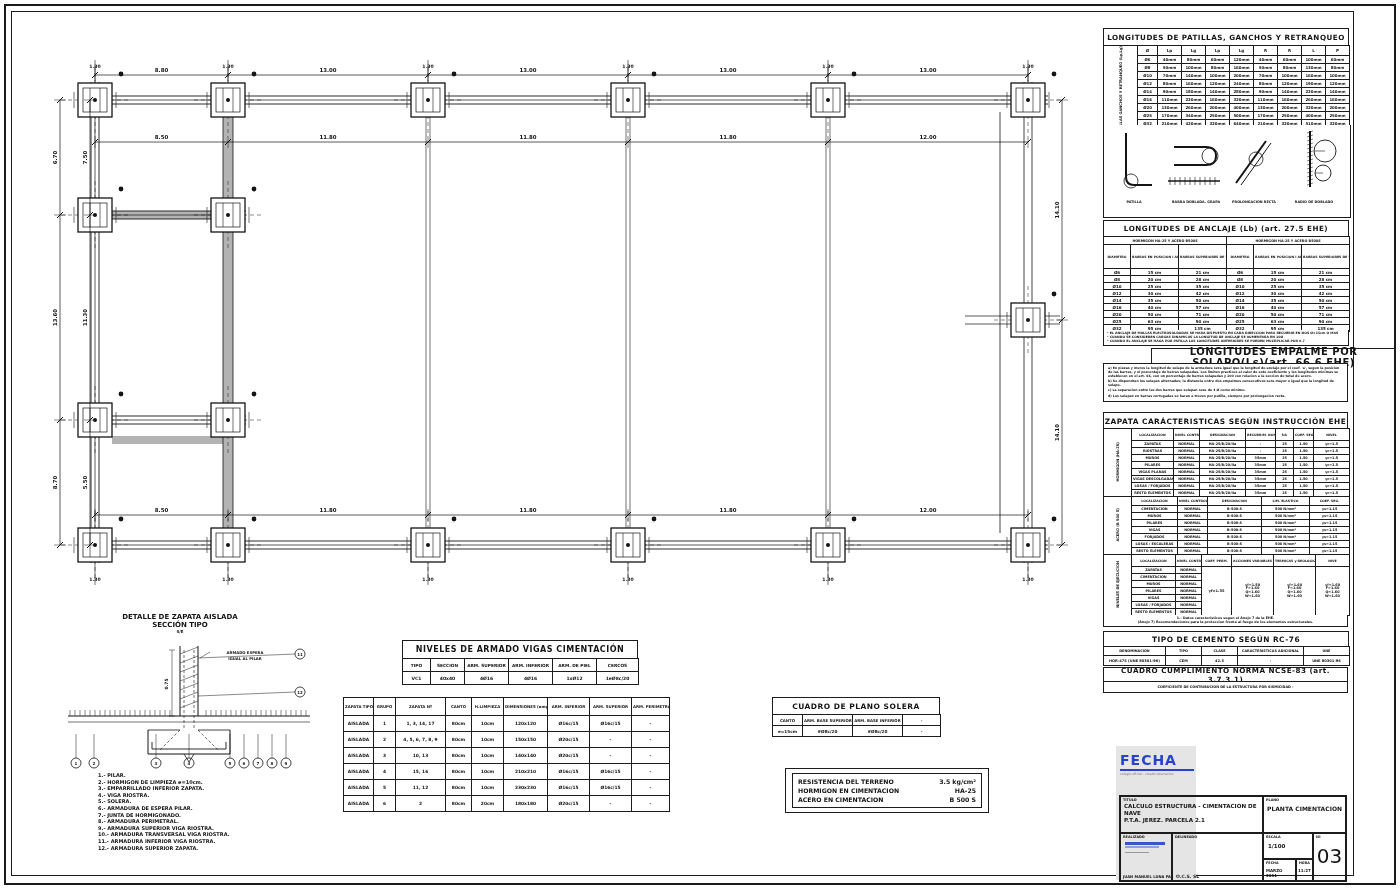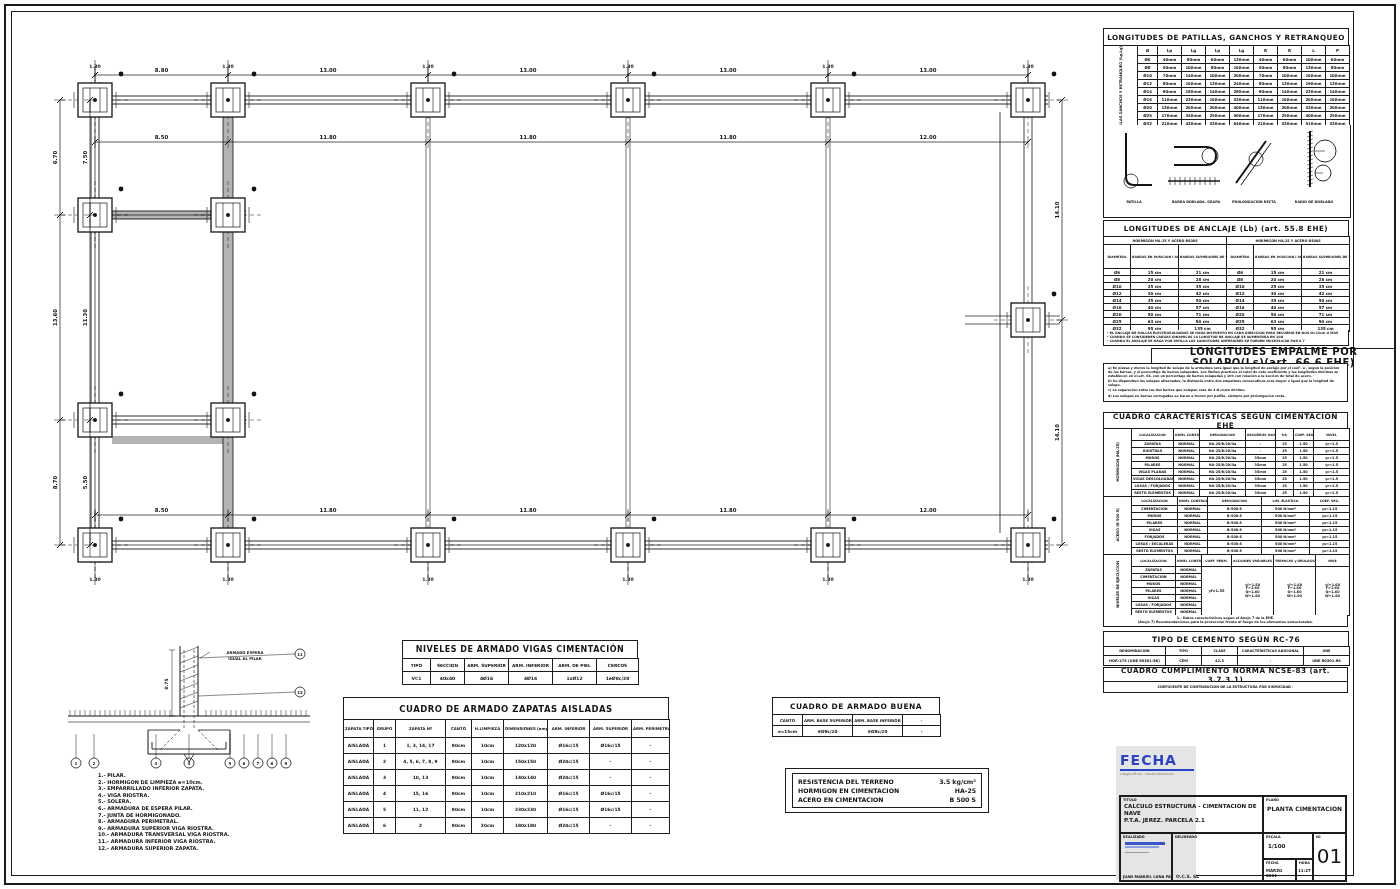--- a/index.html
+++ b/index.html
@@ -333,20 +333,25 @@
       <line x1="1039" y1="83" x2="1045" y2="77" stroke="#141414" stroke-width="1"></line>
       <line x1="1036" y1="80" x2="1048" y2="80" stroke="#141414" stroke-width="0.5"></line>
       <line x1="1039" y1="303" x2="1045" y2="297" stroke="#141414" stroke-width="1"></line>
       <line x1="1036" y1="300" x2="1048" y2="300" stroke="#141414" stroke-width="0.5"></line>
       <line x1="1039" y1="528" x2="1045" y2="522" stroke="#141414" stroke-width="1"></line>
       <line x1="1036" y1="525" x2="1048" y2="525" stroke="#141414" stroke-width="0.5"></line>
       <text x="1039" y="190" font-size="5.4" text-anchor="middle" transform="rotate(-90 1039 190)">14.10</text>
       <text x="1039" y="412.5" font-size="5.4" text-anchor="middle" transform="rotate(-90 1039 412.5)">14.10</text>
     </svg>
 
+  <div class="abs t7" style="left:60px;top:613px;width:240px;text-align:center;font-weight:bold">
+    <div>DETALLE DE ZAPATA AISLADA</div>
+    <div>SECCIÓN TIPO</div>
+    <div class="t4">S/E</div>
+  </div>
 
   <svg id="detail-svg" class="abs" style="left:60px;top:642px" width="255" height="128" viewBox="0 0 255 128">
       <line x1="120" y1="4" x2="120" y2="74" stroke="#141414" stroke-width="1"></line>
       <line x1="138" y1="4" x2="138" y2="74" stroke="#141414" stroke-width="1"></line>
       <line x1="120" y1="12" x2="138" y2="5" stroke="#141414" stroke-width="0.5"></line>
       <line x1="120" y1="21" x2="138" y2="14" stroke="#141414" stroke-width="0.5"></line>
       <line x1="120" y1="30" x2="138" y2="23" stroke="#141414" stroke-width="0.5"></line>
       <line x1="120" y1="39" x2="138" y2="32" stroke="#141414" stroke-width="0.5"></line>
       <line x1="120" y1="48" x2="138" y2="41" stroke="#141414" stroke-width="0.5"></line>
       <line x1="120" y1="57" x2="138" y2="50" stroke="#141414" stroke-width="0.5"></line>
@@ -499,21 +504,21 @@
       <div style="position: absolute; left: 143px; top: 63px; width: 33px; height: 22px; border: 0.8px solid rgb(28, 28, 28); box-sizing: border-box; overflow: hidden;">
         <div style="font-size: 3.4px; font-weight: bold; padding: 1px 2px;">FECHA</div>
         <div style="font-size: 4px; font-weight: bold; padding: 2px;">MARZO 2011</div>
       </div>
       <div style="position: absolute; left: 176px; top: 63px; width: 17px; height: 22px; border: 0.8px solid rgb(28, 28, 28); box-sizing: border-box; overflow: hidden;">
         <div style="font-size: 3.4px; font-weight: bold; padding: 1px 2px;">HORA</div>
         <div style="font-size: 4px; font-weight: bold; padding: 2px 1px;">11:27</div>
       </div>
       <div style="position: absolute; left: 193px; top: 37px; width: 33px; height: 48px; border: 0.8px solid rgb(28, 28, 28); box-sizing: border-box; overflow: hidden;">
         <div style="font-size: 3.4px; font-weight: bold; padding: 1px 2px;">Nº</div>
-        <div style="font-size: 20px; font-weight: normal; text-align: center; margin-top: 4px;">01</div>
+        <div style="font-size: 20px; font-weight: normal; text-align: center; margin-top: 4px;">03</div>
       </div>
     </div>
   <div id="right-panel">
       <div class="tblbox" style="position: absolute; left: 1103px; top: 28px; width: 246px;">
         <div class="tbl-title" style="height: 16px; font-size: 7.2px;">LONGITUDES DE PATILLAS, GANCHOS Y RETRANQUEO</div>
         <table style="width: 246px; border: 1.5px solid rgb(28, 28, 28);">
           <colgroup>
             <col style="width: 34px;">
             <col style="width: 20px;">
             <col style="width: 24px;">
@@ -688,21 +693,21 @@
           <circle cx="221" cy="26" r="11" fill="none" stroke="#141414" stroke-width="0.9"></circle>
           <circle cx="219" cy="48" r="8" fill="none" stroke="#141414" stroke-width="0.9"></circle>
           <line x1="210" y1="26" x2="221" y2="26" stroke="#141414" stroke-width="0.6"></line>
           <line x1="211" y1="48" x2="219" y2="48" stroke="#141414" stroke-width="0.6"></line>
           <text x="30" y="78" font-size="3.4" text-anchor="middle">PATILLA</text>
           <text x="92" y="78" font-size="3.4" text-anchor="middle">BARRA DOBLADA. GRAPA</text>
           <text x="150" y="78" font-size="3.4" text-anchor="middle">PROLONGACION RECTA</text>
           <text x="210" y="78" font-size="3.4" text-anchor="middle">RADIO DE DOBLADO</text>
         </svg></div>
       <div class="tblbox" style="position: absolute; left: 1103px; top: 220px; width: 246px;">
-        <div class="tbl-title" style="height: 15px; font-size: 7.2px;">LONGITUDES DE ANCLAJE (Lb)  (art. 55.8 EHE)</div>
+        <div class="tbl-title" style="height: 15px; font-size: 7.2px;">LONGITUDES DE ANCLAJE (Lb)  (art. 27.5 EHE)</div>
         <table style="width: 246px; border: 1.5px solid rgb(28, 28, 28);">
           <colgroup>
             <col style="width: 27px;">
             <col style="width: 48px;">
             <col style="width: 48px;">
             <col style="width: 27px;">
             <col style="width: 48px;">
             <col style="width: 48px;">
           </colgroup>
           <tbody>
@@ -798,21 +803,21 @@
         <div style="font-size: 3.2px; line-height: 4.2px;">* CUANDO SE CONSIDEREN CARGAS DINAMICAS LA LONGITUD DE ANCLAJE SE AUMENTARA EN 10Ø</div>
         <div style="font-size: 3.2px; line-height: 4.2px;">* CUANDO EL ANCLAJE SE HAGA POR PATILLA LAS LONGITUDES ANTERIORES SE PUEDEN MULTIPLICAR POR 0.7</div>
       </div>
       <div class="tbl-title" style="position: absolute; left: 1151px; top: 348px; width: 243px; height: 15px; font-size: 10px;">LONGITUDES EMPALME POR SOLAPO(Ls)(art. 66.6 EHE)</div>
       <div class="notebox" style="position: absolute; left: 1103px; top: 363px; width: 235px; border: 1.5px solid rgb(28, 28, 28); padding: 2px 4px; background: rgb(255, 255, 255);">
         <div style="font-size: 3.2px; line-height: 4.1px; margin-bottom: 1px;">a) En piezas y muros la longitud de solapo de la armadura sera igual que la longitud de anclaje por el coef. 'a', segun la posicion de las barras, y el porcentaje de barras solapadas. Los limites practicos al valor de este coeficiente y las longitudes minimas se establecen en el art. 66, con un porcentaje de barras solapadas y 100 con relacion a la seccion de total de acero.</div>
         <div style="font-size: 3.2px; line-height: 4.1px; margin-bottom: 1px;">b) Se dispondran los solapes alternados; la distancia entre dos empalmes consecutivos sera mayor o igual que la longitud de solapo.</div>
         <div style="font-size: 3.2px; line-height: 4.1px; margin-bottom: 1px;">c) La separacion entre las dos barras que solapan sera de 4 Ø como minimo.</div>
         <div style="font-size: 3.2px; line-height: 4.1px; margin-bottom: 1px;">d) Los solapes en barras corrugadas se haran a traves por patilla, siempre por prolongacion recta.</div>
       </div>
-      <div class="tbl-title" style="position: absolute; left: 1103px; top: 412px; width: 243px; height: 16px; font-size: 7.4px;">CUADRO CARÁCTERISTICAS SEGÚN CIMENTACIÓN EHE</div>
+      <div class="tbl-title" style="position: absolute; left: 1103px; top: 412px; width: 243px; height: 16px; font-size: 7.4px;">ZAPATA CARÁCTERISTICAS SEGÚN INSTRUCCIÓN EHE</div>
       <div class="tblbox" style="position: absolute; left: 1103px; top: 428px; width: 246px;">
         <table style="width: 246px; border: 1.5px solid rgb(28, 28, 28);">
           <colgroup>
             <col style="width: 28px;">
             <col style="width: 42px;">
             <col style="width: 26px;">
             <col style="width: 46px;">
             <col style="width: 30px;">
             <col style="width: 18px;">
             <col style="width: 20px;">
@@ -1107,21 +1112,20 @@
               <td style="font-size: 4.5px;">40x40</td>
               <td style="font-size: 4.5px;">4Ø16</td>
               <td style="font-size: 4.5px;">4Ø16</td>
               <td style="font-size: 4.5px;">1xØ12</td>
               <td style="font-size: 4.5px;">1eØ8c/20</td>
             </tr>
           </tbody>
         </table>
       </div>
       <div class="tblbox" style="position: absolute; left: 343px; top: 697px; width: 326px;">
-        <div class="tbl-title" style="height: 21px; font-size: 8.5px;">CUADRO DE ARMADO ZAPATAS AISLADAS</div>
         <table style="width: 326px; border: 1.5px solid rgb(28, 28, 28);">
           <colgroup>
             <col style="width: 30px;">
             <col style="width: 22px;">
             <col style="width: 50px;">
             <col style="width: 26px;">
             <col style="width: 32px;">
             <col style="width: 44px;">
             <col style="width: 42px;">
             <col style="width: 42px;">
@@ -1202,21 +1206,21 @@
               <td style="font-size: 4.4px;">20cm</td>
               <td style="font-size: 4.4px;">180x180</td>
               <td style="font-size: 4.4px;">Ø20c/15</td>
               <td style="font-size: 4.4px;">-</td>
               <td style="font-size: 4.4px;">-</td>
             </tr>
           </tbody>
         </table>
       </div>
       <div class="tblbox" style="position: absolute; left: 772px; top: 697px; width: 168px;">
-        <div class="tbl-title" style="height: 16px; font-size: 7.5px;">CUADRO DE ARMADO BUENA</div>
+        <div class="tbl-title" style="height: 16px; font-size: 7.5px;">CUADRO DE PLANO SOLERA</div>
         <table style="width: 168px; border: 1.5px solid rgb(28, 28, 28);">
           <colgroup>
             <col style="width: 30px;">
             <col style="width: 50px;">
             <col style="width: 50px;">
             <col style="width: 38px;">
           </colgroup>
           <tbody>
             <tr style="height: 11px;">
               <td style="font-size: 3.9px;">CANTO</td>

